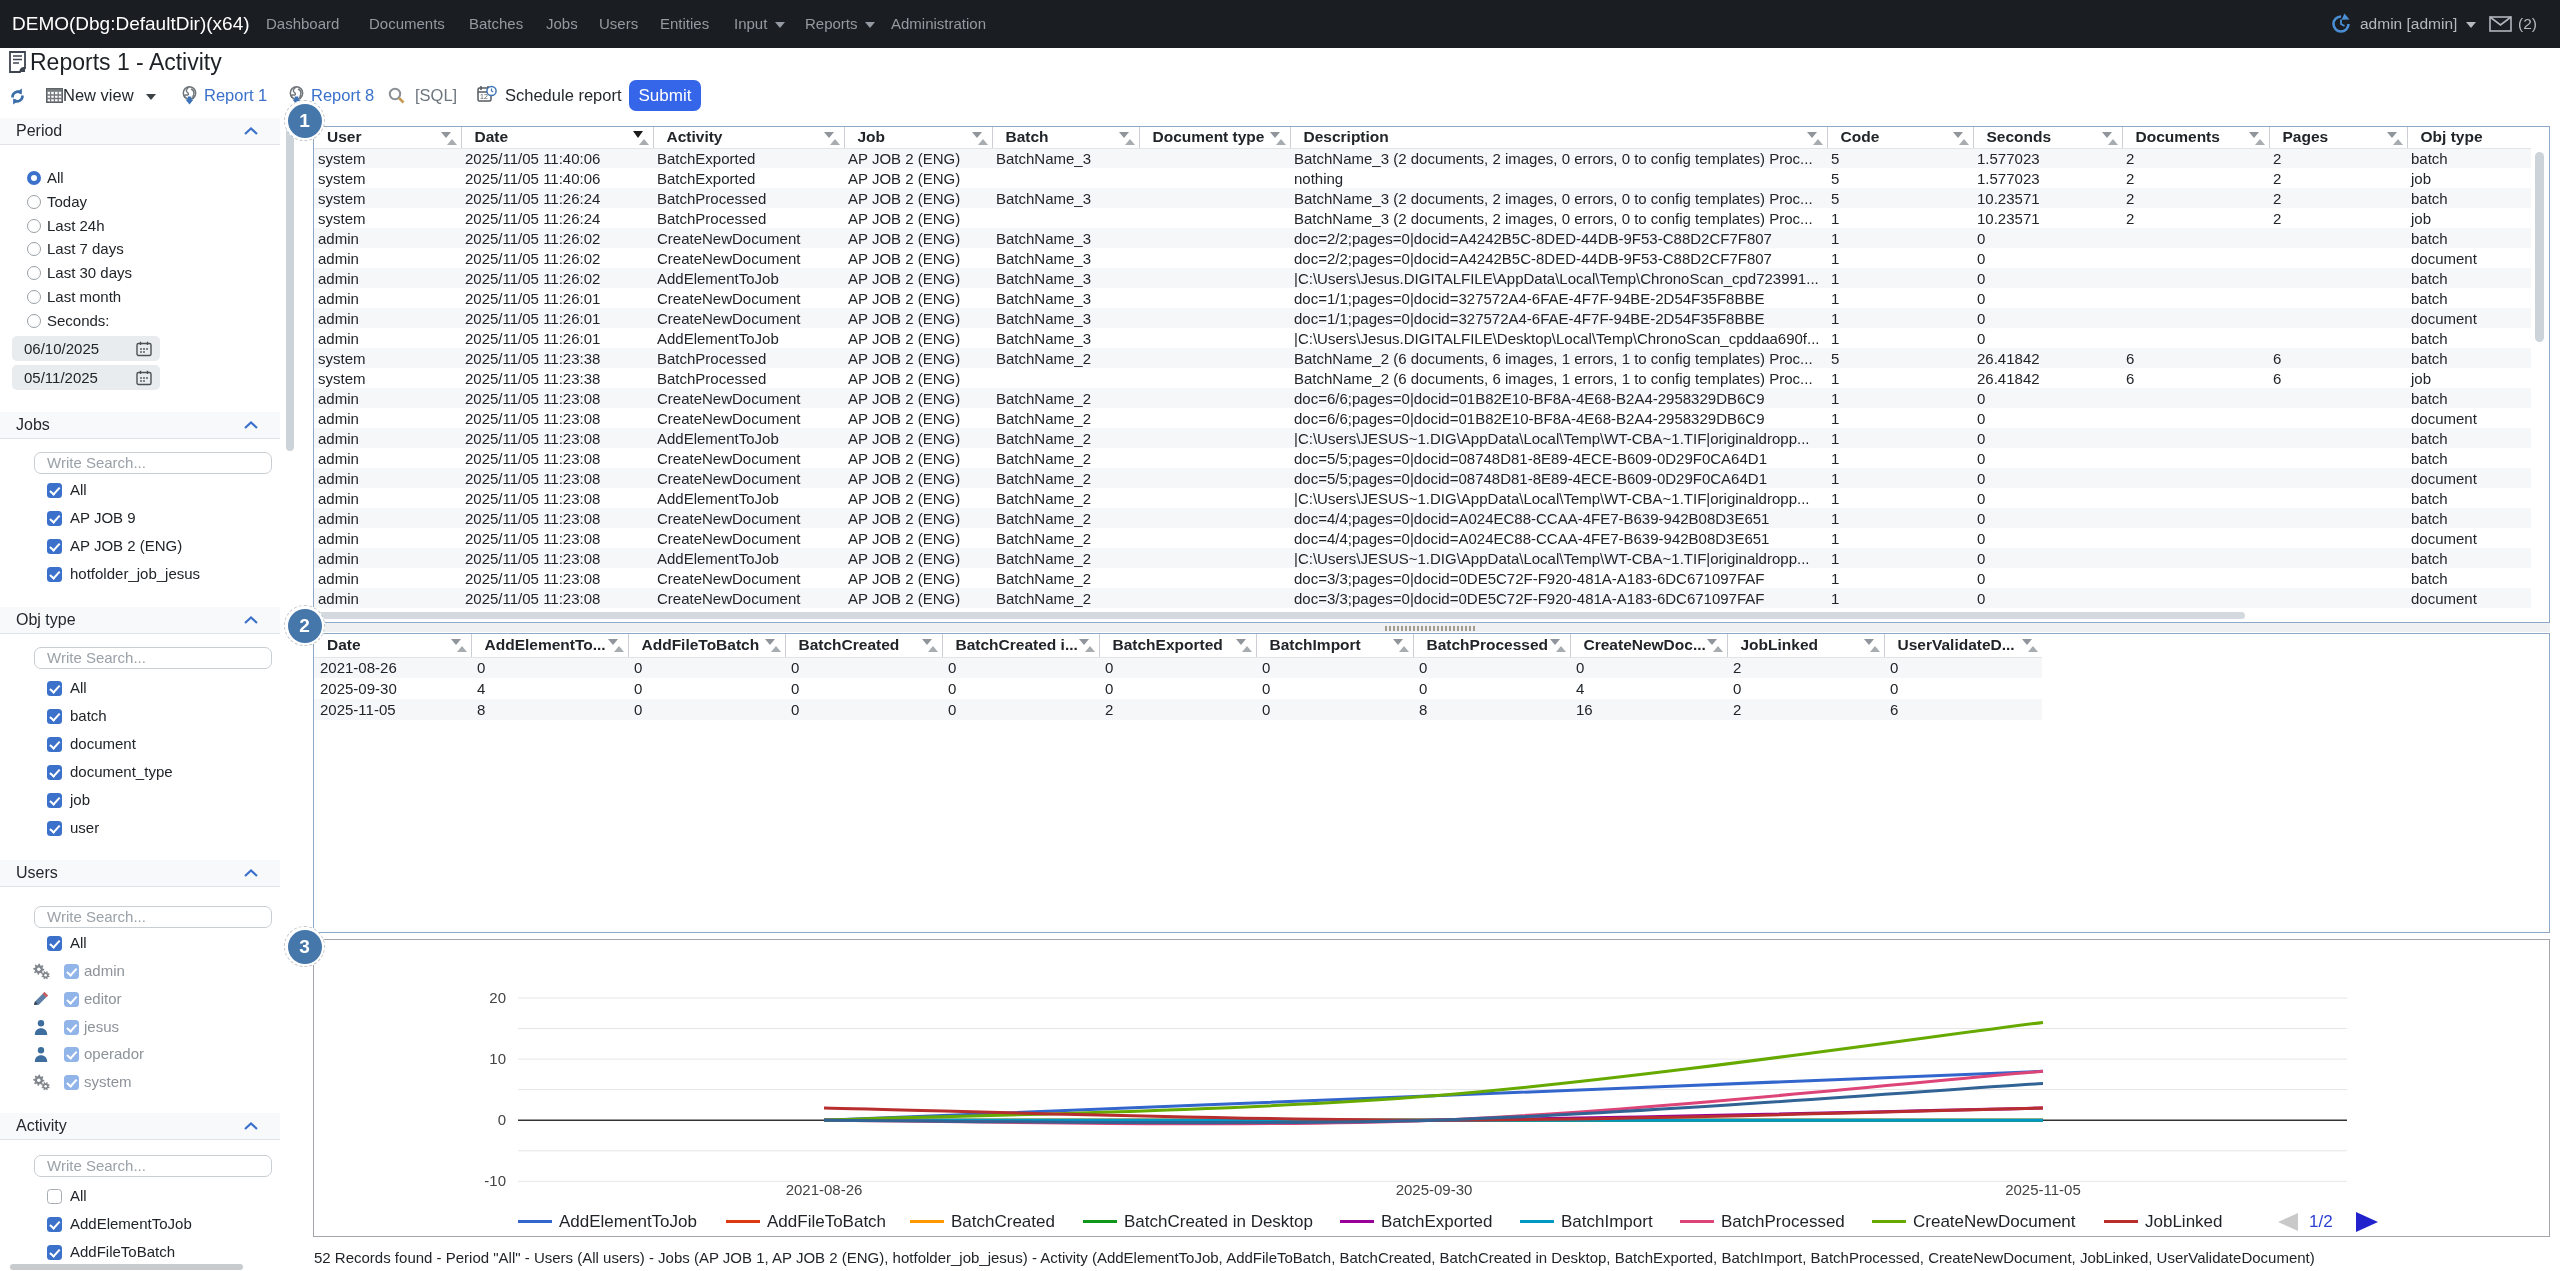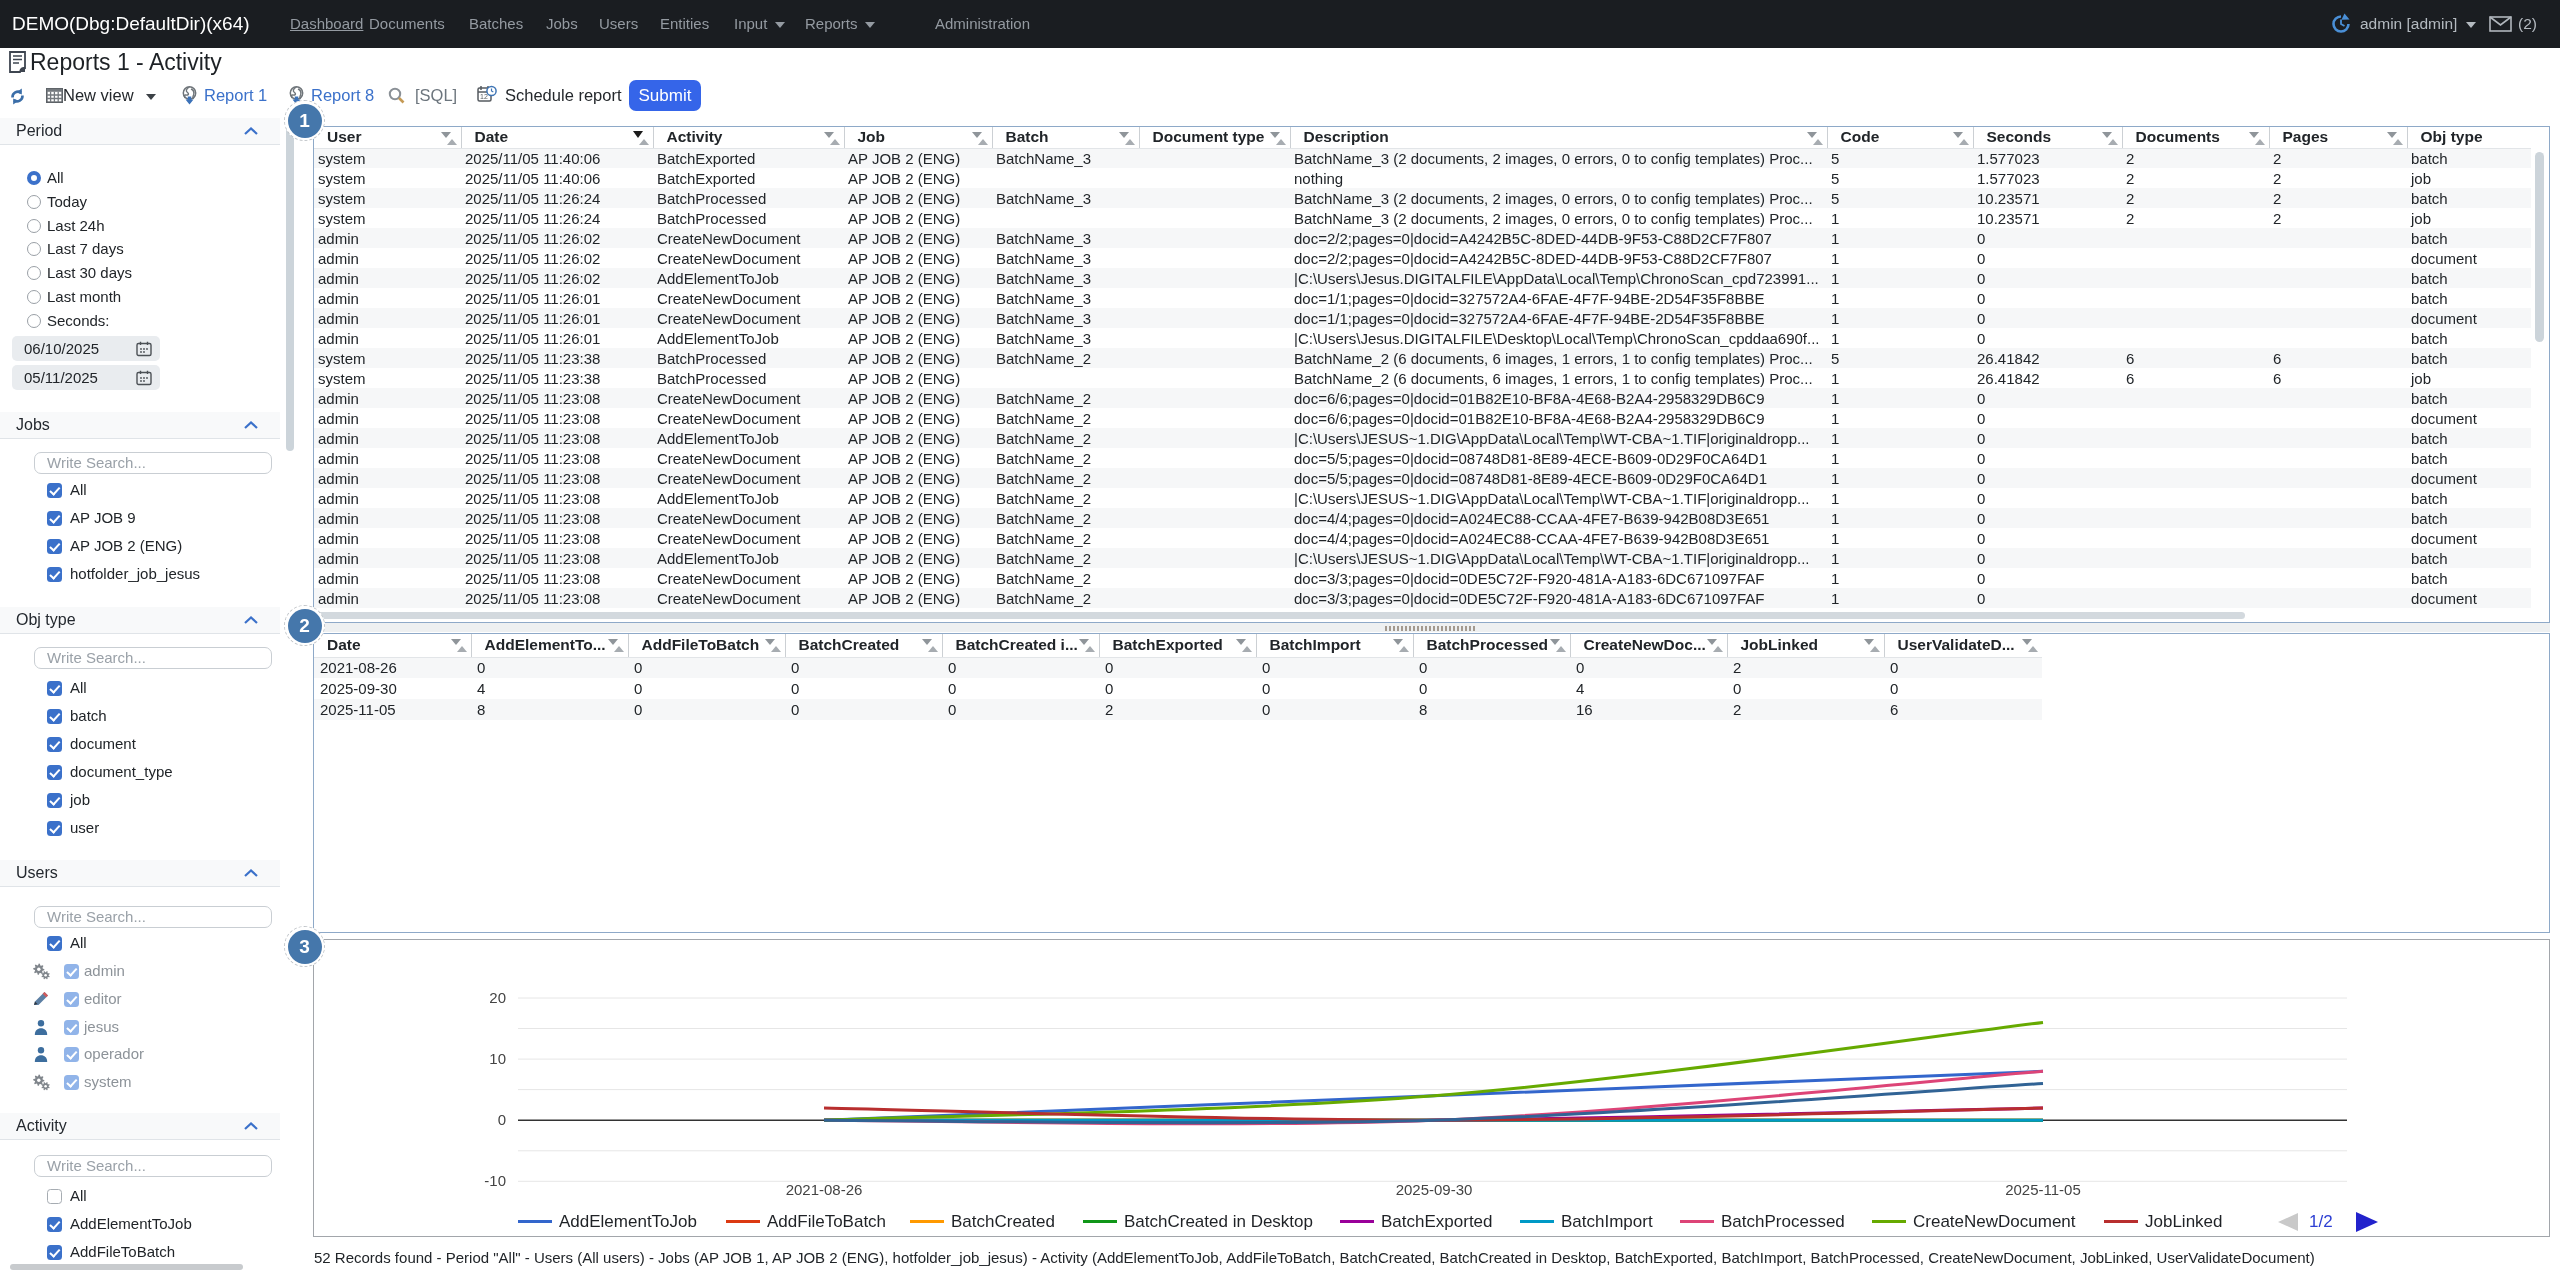--- a/index.html
+++ b/index.html
@@ -54,29 +54,29 @@
 .badge{width:41px;height:41px;border-radius:50%;background:#fff;border:1px dashed #c2c6ca;}
 .badge i{position:absolute;left:2.5px;top:2.5px;width:34px;height:34px;border-radius:50%;background:#4577ab;color:#fff;font-style:normal;font-weight:bold;font-size:19px;text-align:center;line-height:34px;}
 
 .sbthumb{background:#ccd4da;border-radius:4px;}
 .legtxt{font-size:17px;color:#1f2226;}
 </style></head>
 <body>
 <div id="page">
 <div id="nav" class="abs">
 <span class="abs brand">DEMO(Dbg:DefaultDir)(x64)</span>
-<span class="abs mi" style="left:290px;text-decoration:underline;">Dashboard</span>
+<span class="abs mi" style="left:266px;">Dashboard</span>
 <span class="abs mi" style="left:369px;">Documents</span>
 <span class="abs mi" style="left:469px;">Batches</span>
 <span class="abs mi" style="left:546px;">Jobs</span>
 <span class="abs mi" style="left:599px;">Users</span>
 <span class="abs mi" style="left:660px;">Entities</span>
 <span class="abs mi" style="left:734px;">Input <span class="caret" style="margin-left:3px;"></span></span>
 <span class="abs mi" style="left:805px;">Reports <span class="caret" style="margin-left:3px;"></span></span>
-<span class="abs mi" style="left:891px;margin-left:44px;">Administration</span>
+<span class="abs mi" style="left:891px;">Administration</span>
 <svg class="abs" style="left:2330px;top:13px;" width="22" height="22" viewBox="0 0 22 22">
 <path d="M18.5 11 A7.5 7.5 0 1 1 11 3.5" fill="none" stroke="#4a8fd6" stroke-width="2.6"></path>
 <path d="M11 6.5 L11 11 L14.5 13" fill="none" stroke="#4a8fd6" stroke-width="1.8"></path>
 <path d="M14.5 0.5 L19.5 6.5 L11.5 6.8 Z" fill="#4a8fd6"></path>
       </svg>
 <span class="abs ri" style="left:2360px;">admin [admin] <span class="caret" style="margin-left:4px;color:#b4bac0;"></span></span>
 <svg class="abs" style="left:2489px;top:16px;" width="23" height="16" viewBox="0 0 23 16">
 <rect x="1" y="1" width="21" height="14" fill="none" stroke="#b0b6bc" stroke-width="1.6"></rect>
 <path d="M1 1 L11.5 9 L22 1" fill="none" stroke="#b0b6bc" stroke-width="1.6"></path>
       </svg>

